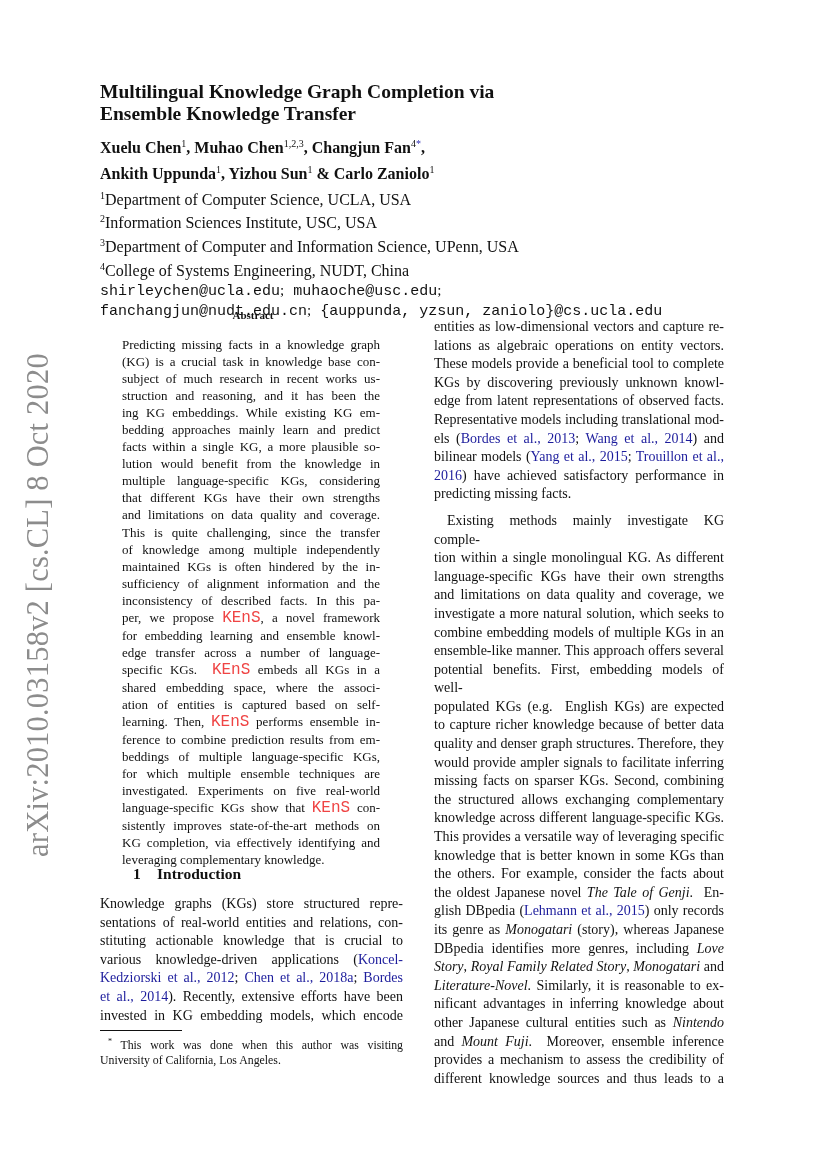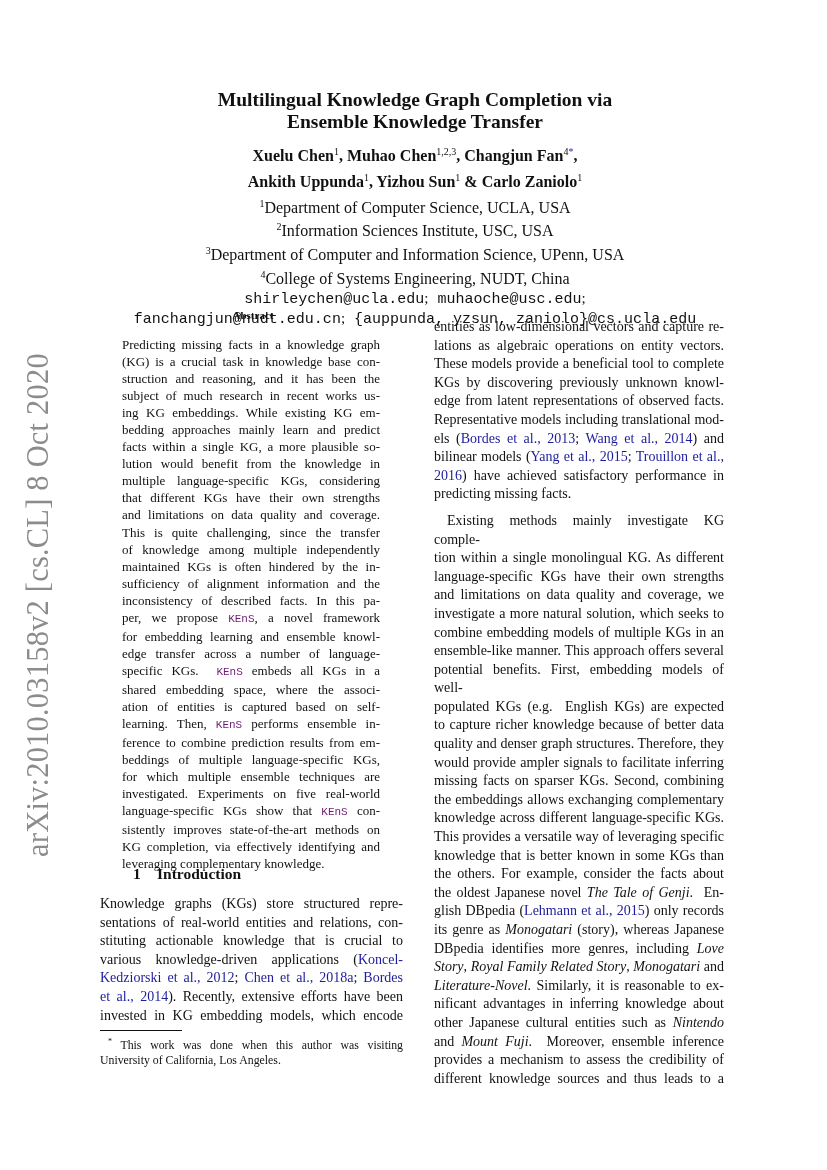--- a/index.html
+++ b/index.html
@@ -1,34 +1,34 @@
 <!DOCTYPE html>
 <html><head>
 <meta charset="utf-8">
 <style>
   html, body { margin: 0; padding: 0; background: #ffffff; }
   body { width: 827px; height: 1170px; position: relative; overflow: hidden;
          font-family: "Liberation Serif", serif; color: #111; }
   .arxiv { position: absolute; left: 18px; top: 370px; width: 40px; height: 470px; }
   .arxiv span { position: absolute; left: 50%; top: 50%; transform: translate(-50%,-50%) rotate(-90deg);
                 white-space: nowrap; font-family: "Liberation Serif", serif; font-size: 30.5px; color: #8c8c8c; letter-spacing: 0.2px; }
-  .header { position: absolute; left: 100px; top: 89px; width: 630px; text-align: center; }
+  .header { position: absolute; left: 100px; top: 81px; width: 630px; text-align: left; }
   .title { font-weight: bold; font-size: 19.5px; line-height: 22px; margin: 0; }
   .authors { font-weight: bold; font-size: 16px; line-height: 22px; margin-top: 8px; }
   .authors sup { font-weight: normal; font-size: 10px; }
   .authors sup.star { color: #2a2ab0; }
   .affil { font-size: 16px; line-height: 19.5px; }
   .affil sup { font-size: 10px; }
   .emails { font-family: "Liberation Mono", monospace; font-size: 15px; line-height: 19.5px; white-space: nowrap; }
   .emails .sep { font-family: "Liberation Serif", serif; }
   .col { position: absolute; text-align: justify; font-size: 14px; line-height: 18.6px; hyphens: manual; }
   .abstract-head { position: absolute; left: 122px; top: 309px; width: 262px; text-align: center;
                    font-weight: bold; font-size: 11px; }
   .abstract { left: 122px; top: 336px; width: 258px; font-size: 13px; line-height: 17.05px; }
-  .mono { font-family: "Liberation Mono", monospace; font-size: 11px; color: #701a75; }
+  .mono { font-family: "Liberation Mono", monospace; font-size: 16px; color: #ef4444; }
   .sec-head { position: absolute; left: 100px; top: 865px; font-weight: bold; font-size: 15.5px; margin-left: 33px; }
   .sec-head .num { display: inline-block; width: 24px; }
   .intro { left: 100px; top: 895px; width: 303px; font-size: 14px; line-height: 18.6px; }
   .fn-rule { position: absolute; left: 100px; top: 1030px; width: 82px; border-top: 1px solid #111; }
   .footnote { position: absolute; left: 100px; top: 1034px; width: 303px; text-align: justify;
               font-size: 11.8px; line-height: 15.5px; text-indent: 8px; }
   .footnote sup { font-size: 8px; }
   .right { left: 426px; top: 310px; width: 306px; font-size: 14px; line-height: 18.6px; }
   .right p { margin: 8px; }
   .cite { color: #1c1c9c; }
@@ -69,22 +69,22 @@
     <div>
       <span>fanchangjun@nudt.edu.cn</span><span class="sep">;</span> <span>{auppunda, yzsun, zaniolo}@cs.ucla.edu</span>
     </div>
   </div>
 </div>
 
 <div class="abstract-head">Abstract</div>
 <div class="col abstract">
   <span class="line">Predicting missing facts in a knowledge graph</span>
   <span class="line">(KG) is a crucial task in knowledge base con-</span>
+  <span class="line">subject of much research in recent works us-</span>
   <span class="line">struction and reasoning, and it has been the</span>
-  <span class="line">subject of much research in recent works us-</span>
   <span class="line">ing KG embeddings.  While existing KG em-</span>
   <span class="line">bedding approaches mainly learn and predict</span>
   <span class="line">facts within a single KG, a more plausible so-</span>
   <span class="line">lution would benefit from the knowledge in</span>
   <span class="line">multiple language-specific KGs, considering</span>
   <span class="line">that different KGs have their own strengths</span>
   <span class="line">and limitations on data quality and coverage.</span>
   <span class="line">This is quite challenging, since the transfer</span>
   <span class="line">of knowledge among multiple independently</span>
   <span class="line">maintained KGs is often hindered by the in-</span>
@@ -146,21 +146,21 @@
     <span class="line">and limitations on data quality and coverage, we</span>
     <span class="line">investigate a more natural solution, which seeks to</span>
     <span class="line">combine embedding models of multiple KGs in an</span>
     <span class="line">ensemble-like manner. This approach offers several</span>
     <span class="line">potential benefits. First, embedding models of well-</span>
     <span class="line" style="white-space:pre">populated KGs (e.g.  English KGs) are expected</span>
     <span class="line">to capture richer knowledge because of better data</span>
     <span class="line">quality and denser graph structures. Therefore, they</span>
     <span class="line">would provide ampler signals to facilitate inferring</span>
     <span class="line">missing facts on sparser KGs. Second, combining</span>
-    <span class="line">the embeddings allows exchanging complementary</span>
+    <span class="line">the structured allows exchanging complementary</span>
     <span class="line">knowledge across different language-specific KGs.</span>
     <span class="line">This provides a versatile way of leveraging specific</span>
     <span class="line">knowledge that is better known in some KGs than</span>
     <span class="line">the others. For example, consider the facts about</span>
     <span class="line"><span>the oldest Japanese novel </span><i>The Tale of Genji</i><span style="white-space:pre">.  En-</span></span>
     <span class="line"><span>glish DBpedia (</span><span class="cite">Lehmann et al., 2015</span><span>) only records</span></span>
     <span class="line"><span>its genre as </span><i>Monogatari</i><span> (story), whereas Japanese</span></span>
     <span class="line"><span>DBpedia identifies more genres, including </span><i>Love</i></span>
     <span class="line"><i>Story</i><span>, </span><i>Royal Family Related Story</i><span>, </span><i>Monogatari</i><span> and</span></span>
     <span class="line"><i>Literature-Novel</i><span>. Similarly, it is reasonable to ex-</span></span>

